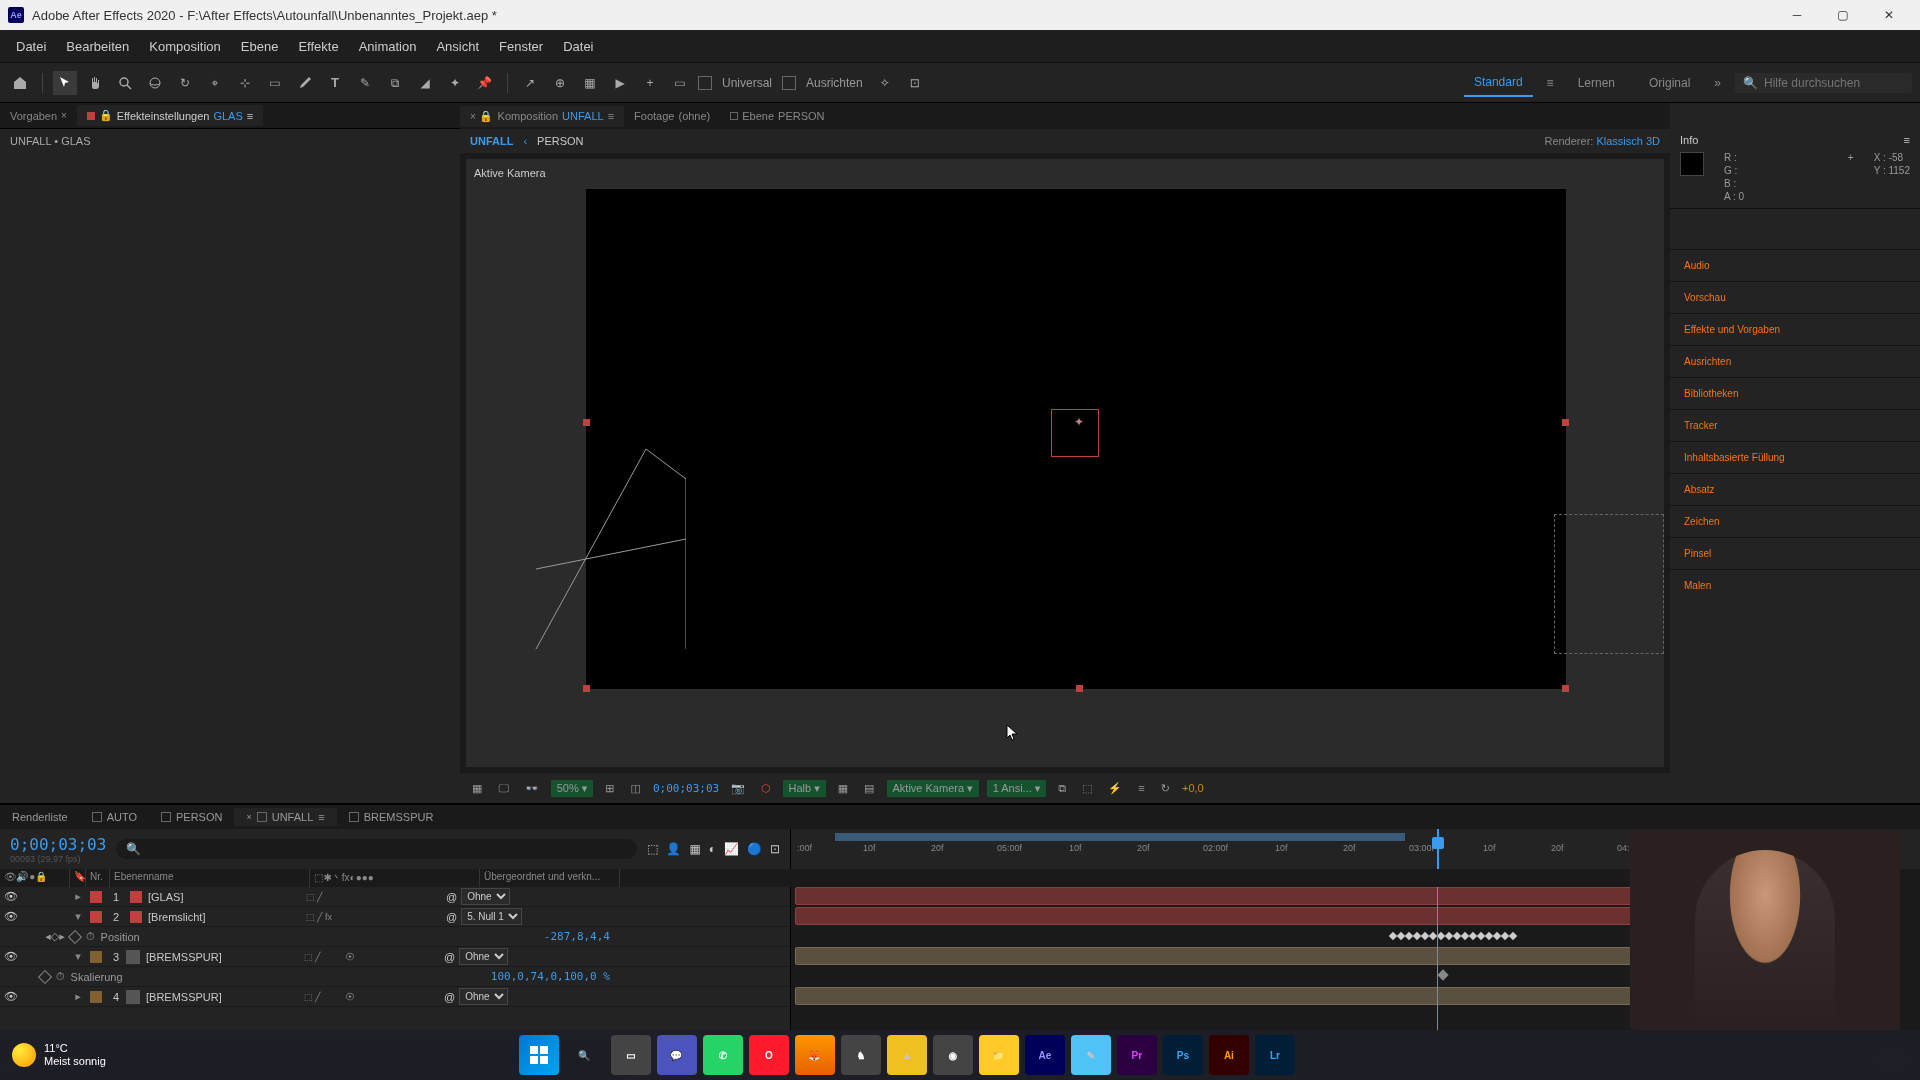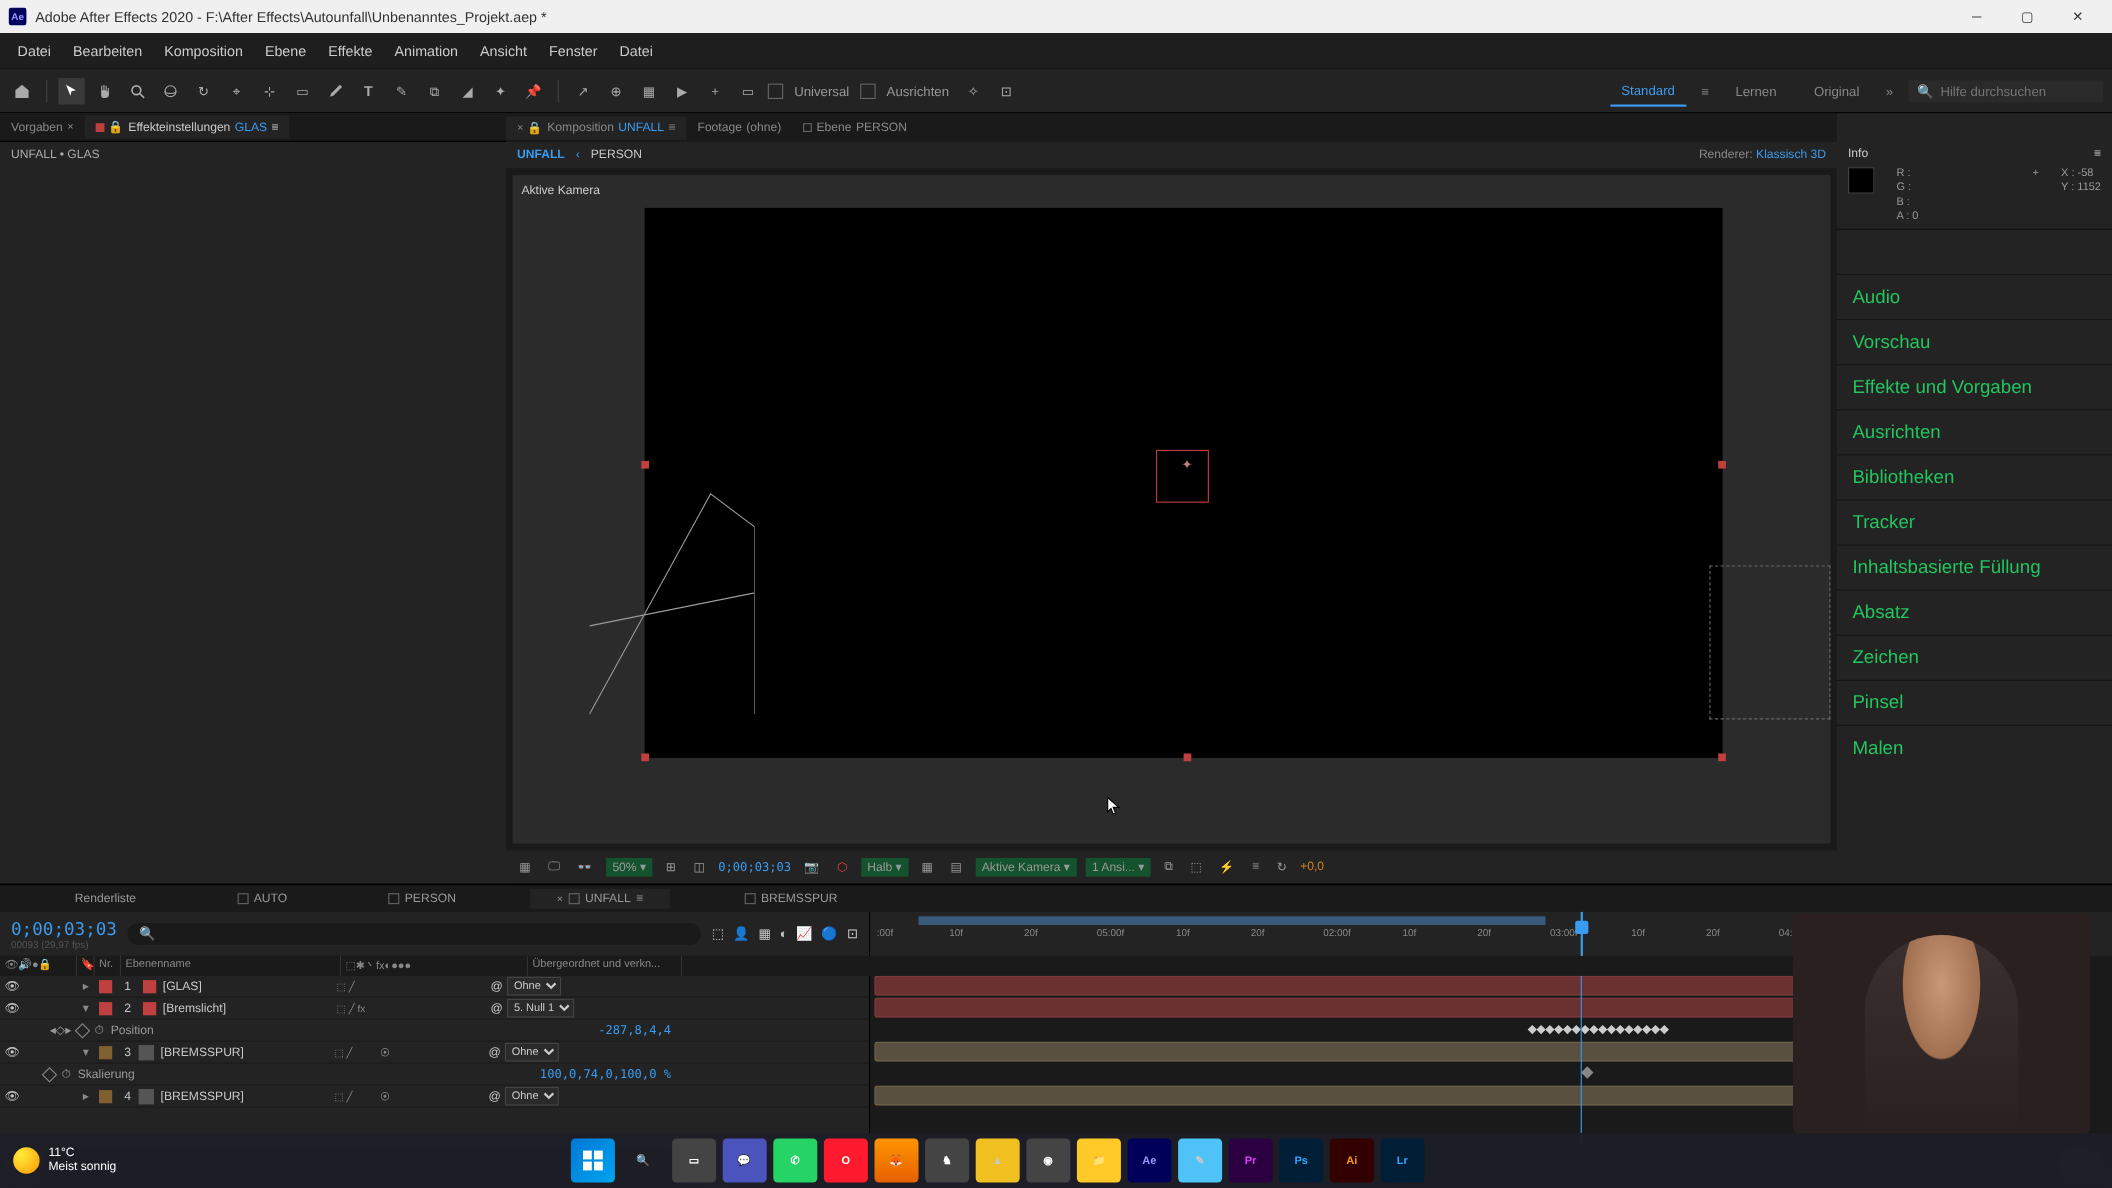--- a/index.html
+++ b/index.html
@@ -61,26 +61,26 @@
 .vf-time { font-family: monospace; color:#3a9cf0;}
 .vf-offset { color:#d08020;}
 
 .right-panel { width: 250px; background: #232323; display: flex; flex-direction: column; }
 .info-panel { padding: 6px 10px; border-bottom: 1px solid #111; margin-top: 25px; }
 .info-title { display:flex; justify-content:space-between; font-size:11px; color:#ccc; margin-bottom:6px;}
 .info-grid { display:flex; gap:20px; font-size:10px; color:#999;}
 .info-swatch { width:24px; height:24px; background:#000; border:1px solid #444;}
 .info-col { display:flex; flex-direction:column; gap:2px;}
 .right-sections { flex:1; display:flex; flex-direction:column;}
-.right-section { padding: 10px 14px; font-size: 17px; color: #22c55e; cursor: pointer; border-top: 1px solid #151515;}
+.right-section { padding: 10px 14px; font-size: 10px; color: #f97316; cursor: pointer; border-top: 1px solid #151515;}
 
 
 .timeline { height: 260px; background: #1e1e1e; border-top: 2px solid #000; display:flex; flex-direction:column;}
 .tl-tabs { height: 24px; display: flex; align-items: center; background: #1a1a1a; }
-.tltab { padding: 3px 24px; font-size: 11px; color: #999; display:flex; align-items:center; gap:5px; cursor:pointer;margin-left:44px;}
+.tltab { padding: 3px 12px; font-size: 11px; color: #999; display:flex; align-items:center; gap:5px; cursor:pointer;}
 .tltab.active { background: #232323; }
 .tltab .comp-icon { width:10px; height:10px; border:1px solid #666;}
 .tl-header { height: 40px; display: flex; }
 .tl-left-header { width: 790px; display:flex; align-items:center; padding:0 10px; gap:10px; background:#232323;}
 .tl-time { font-family: monospace; font-size: 16px; color: #3a9cf0; }
 .tl-time-sub { font-size:9px; color:#555;}
 .tl-search { flex:1; background:#1a1a1a; border-radius:10px; padding:3px 10px; color:#666;}
 .tl-icons { display:flex; gap:8px;}
 .tl-ruler { flex:1; background:#232323; position:relative; border-left:1px solid #000;}
 .tl-ruler .tick { position:absolute; top:14px; font-size:9px; color:#888;}

